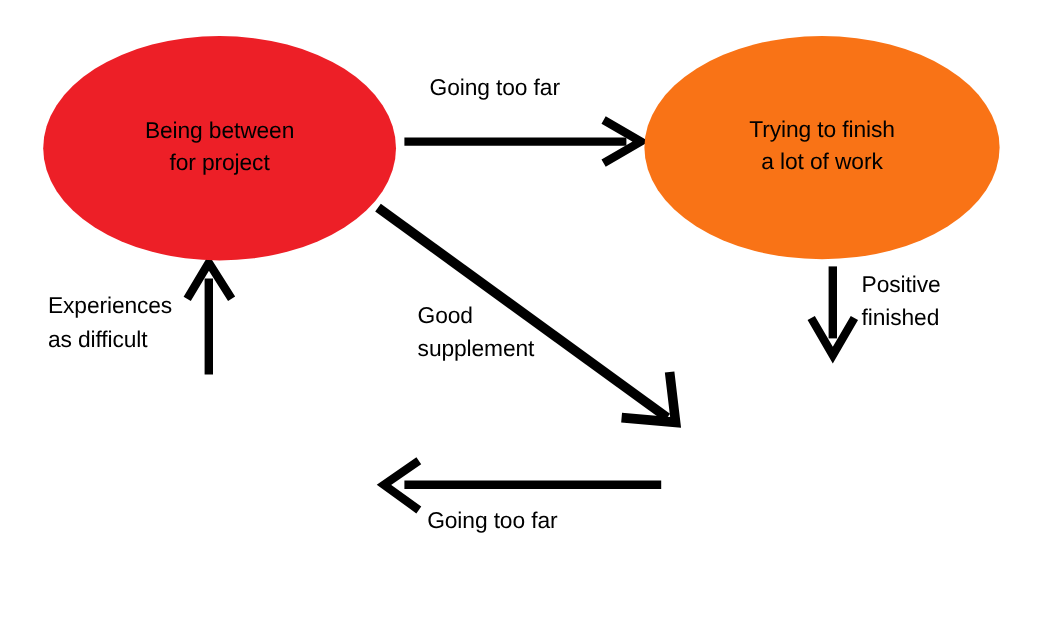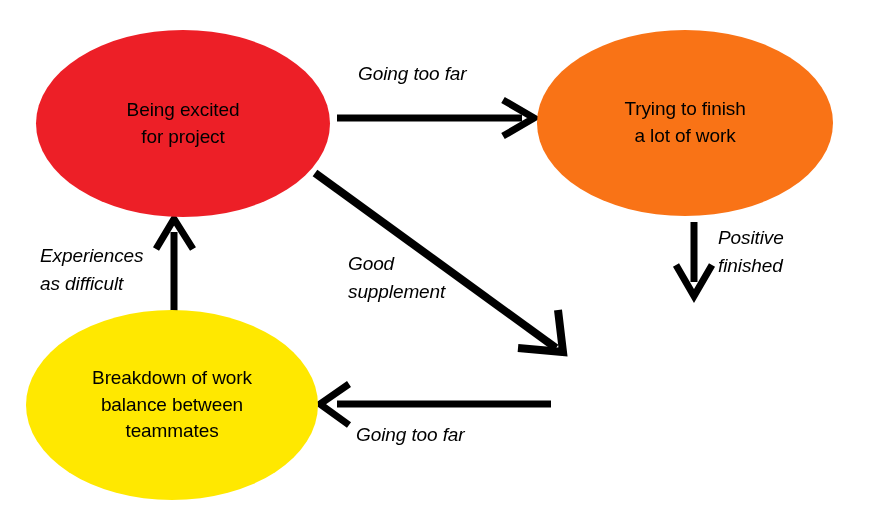--- a/index.html
+++ b/index.html
@@ -39,21 +39,20 @@
     font-size: 19px;
     line-height: 1.42;
     color: #000000;
     letter-spacing: -0.1px;
     white-space: pre-line;
     padding: 0 14px;
   }
   .edge-label {
     position: absolute;
     font-family: "Liberation Sans", sans-serif;
-    font-style: italic;
     font-size: 19px;
     line-height: 1.45;
     color: #000000;
     white-space: pre-line;
     letter-spacing: -0.1px;
   }
   #node-red    { left: 36px;  top: 30px;  width: 294px; height: 187px; background: #ED1F27; }
   #node-green  { left: 537px; top: 30px;  width: 296px; height: 186px; background: #f97316; }
   #node-blue   { left: 550px; top: 302px; width: 298px; height: 189px; background: #3F42CB; }
   #node-yellow { left: 26px;  top: 310px; width: 292px; height: 190px; background: #FFE800; }
@@ -91,35 +90,30 @@
       <polyline points="156,249 174,219 193,249" fill="none" stroke="#000000" stroke-width="7" stroke-linecap="butt" stroke-linejoin="miter"></polyline>
     </g>
 
     <g>
       <line x1="315" y1="173" x2="556" y2="348" stroke="#000000" stroke-width="8" stroke-linecap="butt"></line>
       <polyline points="518,348 563,352 558,310" fill="none" stroke="#000000" stroke-width="8" stroke-linecap="butt" stroke-linejoin="miter"></polyline>
     </g>
   </svg>
 
   <div class="node" id="node-red">
-    <span class="node-label">Being excited
+    <span class="node-label">Being between
 for project</span>
   </div>
 
   <div class="node" id="node-green">
     <span class="node-label">Trying to finish
 a lot of work</span>
   </div>
 
 
-  <div class="node" id="node-yellow">
-    <span class="node-label">Breakdown of work
-balance between
-teammates</span>
-  </div>
 
   <div class="edge-label" id="label-going-too-far-top">Going too far</div>
 
   <div class="edge-label" id="label-positive-opposite">Positive
 finished</div>
 
   <div class="edge-label" id="label-going-too-far-bottom">Going too far</div>
 
   <div class="edge-label" id="label-experiences">Experiences
 as difficult</div>

